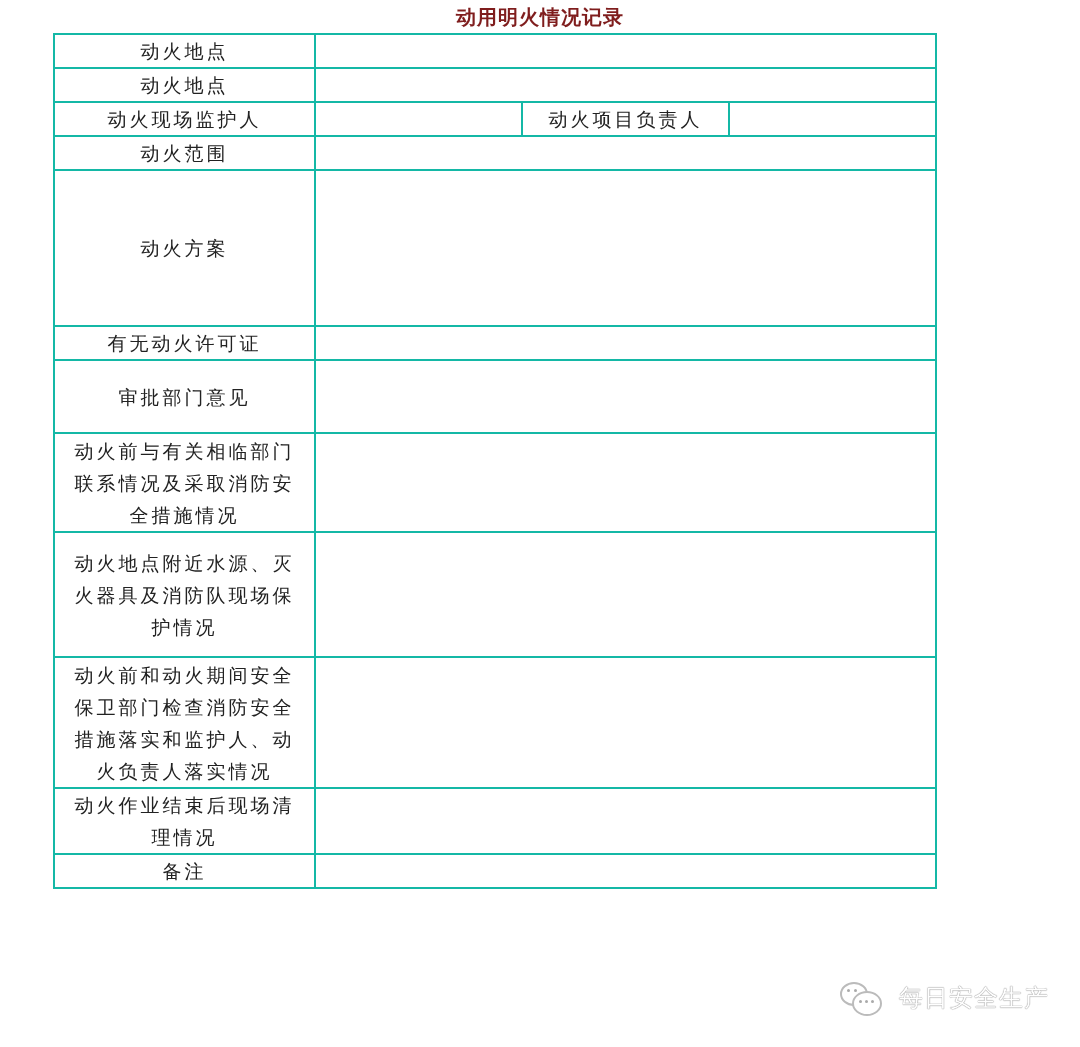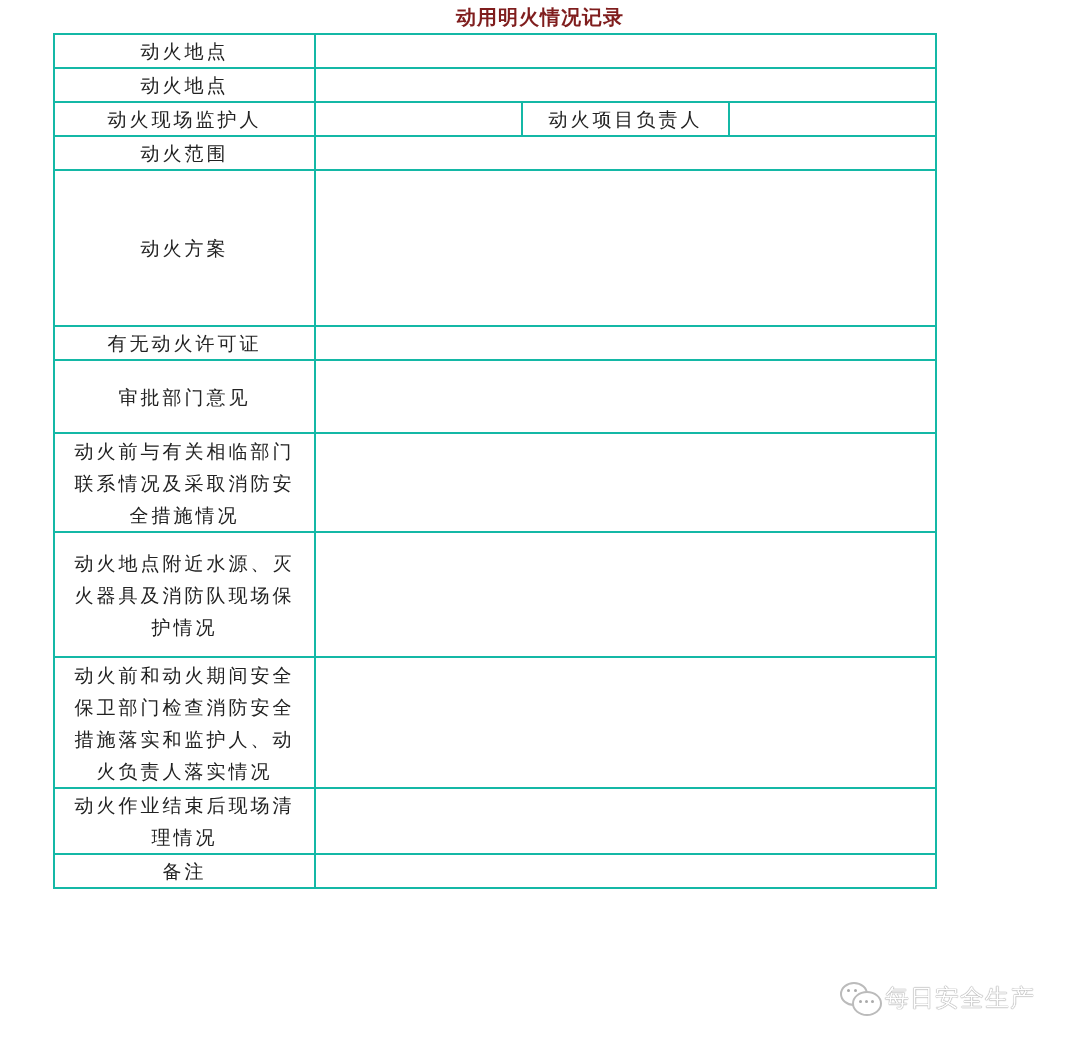--- a/index.html
+++ b/index.html
@@ -8,21 +8,21 @@
   .title { position:absolute; left:0; width:1080px; top:4px; text-align:center;
            font-size:20px; font-weight:bold; letter-spacing:1px; color:#7f1d1d; }
   table.form { position:absolute; left:53px; top:33px; width:882px;
                border-collapse:collapse; table-layout:fixed; }
   table.form td { border:2px solid #14b8a6; padding:0; font-size:19px;
                   text-align:center; vertical-align:middle; line-height:32px;
                   letter-spacing:3px; color:#222; }
   td.label { width:257px; }
   td.label.wrap { padding:0 16px; line-height:32px; }
   .watermark { position:absolute; left:840px; top:982px; display:flex;
-               align-items:center; gap:5px; color:#ffffff; font-size:24px;
+               align-items:center; gap:19px; color:#ffffff; font-size:24px;
                font-family:"DejaVu Sans","Liberation Sans",sans-serif;
                text-shadow: 0 0 1px #888, 0 0 1px #888; letter-spacing:1px; }
   .wm-icon { width:40px; height:32px; position:relative; }
   .bubble { position:absolute; border:2px solid #bbb; border-radius:50%; background:#fff; }
   .b1 { left:0; top:0; width:24px; height:20px; }
   .b2 { left:12px; top:9px; width:26px; height:21px; }
   .dot { position:absolute; width:3px; height:3px; border-radius:50%; background:#aaa; }
 </style>
 </head>
 <body>

